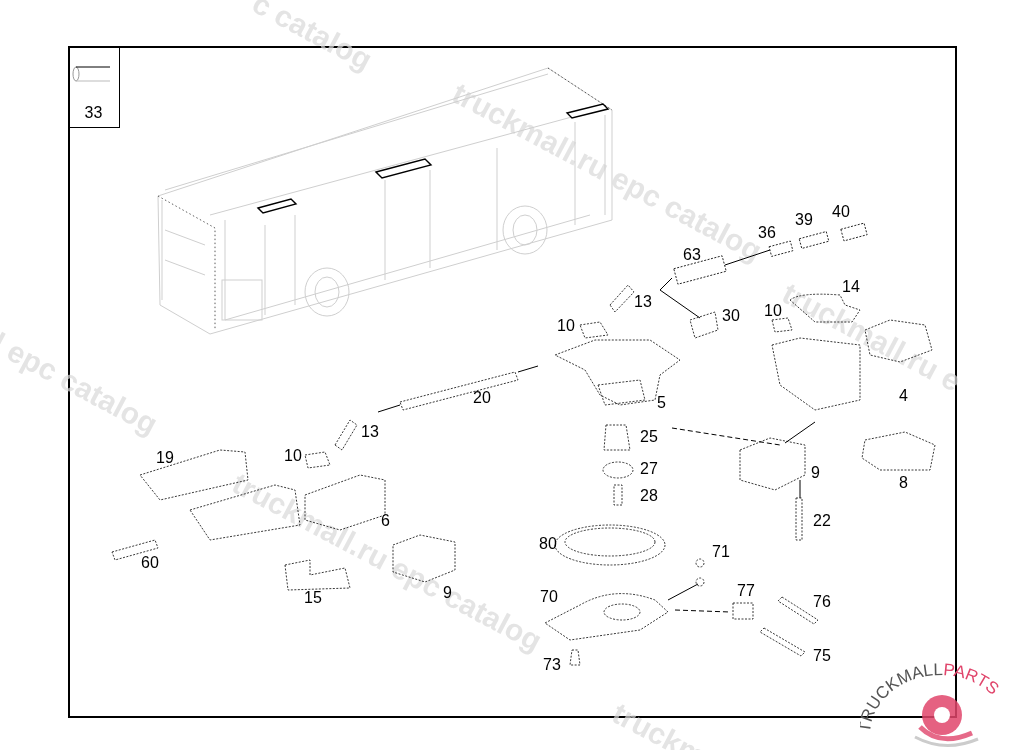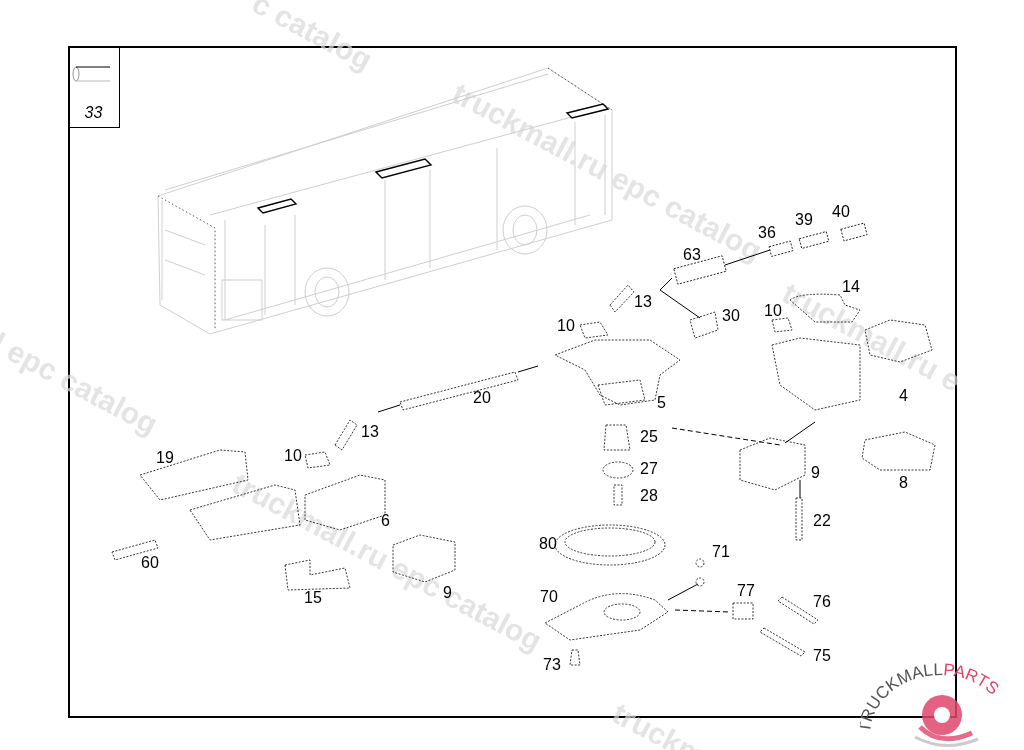--- a/index.html
+++ b/index.html
@@ -1,18 +1,18 @@
 <!DOCTYPE html>
 <html><head>
 <meta charset="utf-8">
 <style>
   html, body { margin:0; padding:0; background:#ffffff; }
   body { width:1024px; height:750px; position:relative; overflow:hidden; font-family:"Liberation Sans", sans-serif; }
   #frame { position:absolute; left:68px; top:46px; width:889px; height:672px; border:2px solid #000; box-sizing:border-box; }
-  #legend-box { position:absolute; left:68px; top:46px; width:52px; height:82px; border:1.5px solid #000; border-left:none; border-top:none; box-sizing:border-box;font-style:italic; }
+  #legend-box { position:absolute; left:68px; top:46px; width:52px; height:82px; border:1.5px solid #000; border-left:none; border-top:none; box-sizing:border-box; }
   #legend-num { position:absolute; left:0; width:100%; top:58px; text-align:center; font-size:16px; color:#000; }
   svg#drawing { position:absolute; left:0; top:0; }
   .lbl { font-family:"Liberation Sans", sans-serif; font-size:16px; fill:#000; }
   .wm { font-family:"Liberation Sans", sans-serif; font-size:30px; font-weight:bold; fill:#d9d9d9; opacity:0.7; }
   .part { fill:none; stroke:#222; stroke-width:0.9; stroke-dasharray:2 1.5; }
   .bus { fill:none; stroke:#cfcfcf; stroke-width:1; }
   .busd { fill:none; stroke:#333; stroke-width:0.8; stroke-dasharray:1.5 2.5; }
   .roof { fill:#fff; stroke:#000; stroke-width:1.4; }
   .lead { fill:none; stroke:#000; stroke-width:1; }
   .leadd { fill:none; stroke:#000; stroke-width:1; stroke-dasharray:5 3; }

